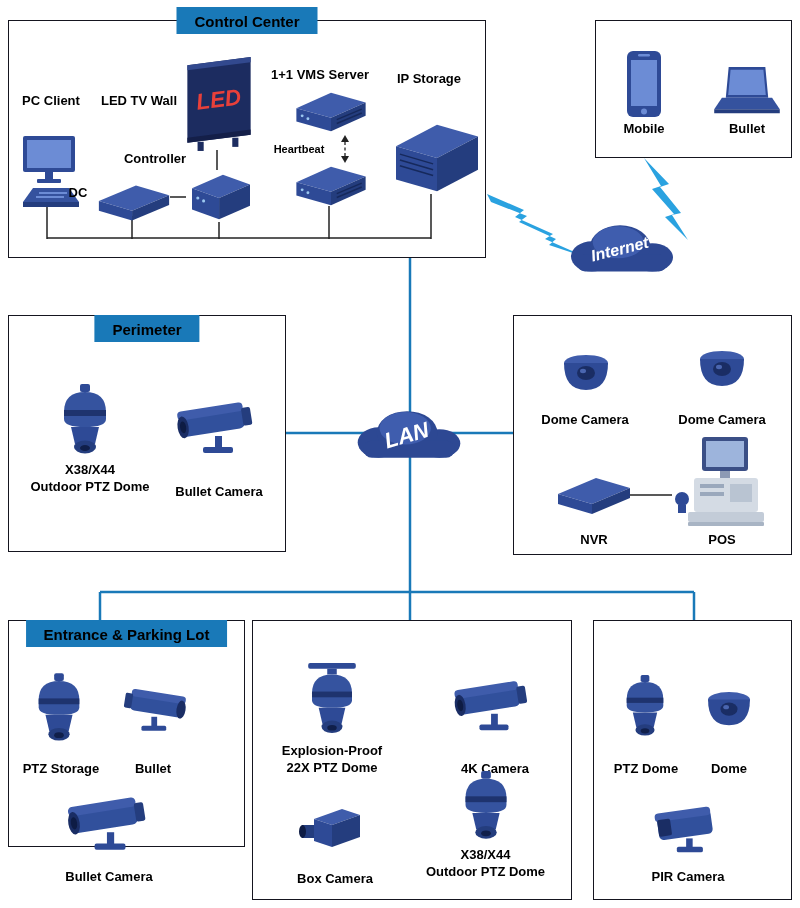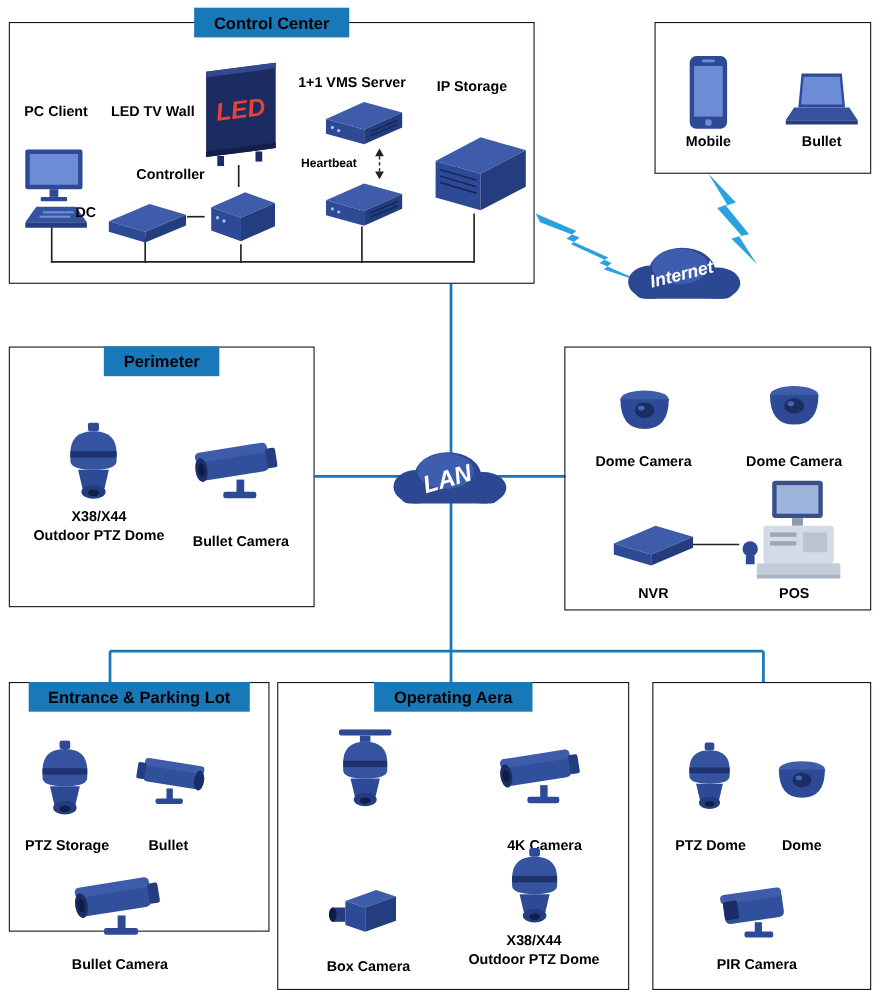--- a/index.html
+++ b/index.html
@@ -274,32 +274,35 @@
           <rect x="72" y="14" width="9" height="18" rx="2" fill="#243d7e"></rect>
         </g>
         <rect x="44" y="38" width="7" height="12" fill="#2e4a96"></rect>
         <rect x="32" y="49" width="30" height="6" rx="2" fill="#2e4a96"></rect>
       </svg>
     </div>
     <div class="lbl" style="left:44px;top:248px;width:112px">Bullet Camera</div>
   </div>
 
   <div class="box" style="left:252px;top:620px;width:320px;height:280px">
-    <div class="hdr" style="top:-1px">Operating Aera</div>
     <div class="dev" style="left:46px;top:42px;width:66px;height:80px">
       <svg viewBox="0 0 66 84">
         <rect x="8" y="0" width="50" height="6" rx="2" fill="#2e4a96"></rect>
         <rect x="28" y="6" width="10" height="6" fill="#2e4a96"></rect>
         <path d="M12 32 Q12 12 33 12 Q54 12 54 32 L54 39 Q54 47 33 47 Q12 47 12 39 Z" fill="#35539f"></path>
         <rect x="12" y="30" width="42" height="6" fill="#1e336e"></rect>
         <path d="M19 47 L47 47 L43 64 L23 64 Z" fill="#2e4a96"></path>
         <ellipse cx="33" cy="67" rx="11" ry="6.5" fill="#243d7e"></ellipse>
         <ellipse cx="33" cy="68" rx="5" ry="3" fill="#101f4a"></ellipse>
       </svg>
     </div>
+    <div class="lbl" style="left:14px;top:122px;width:130px">
+      <div>Explosion-Proof</div>
+      <div>22X PTZ Dome</div>
+    </div>
     <div class="dev" style="left:194px;top:56px;width:92px;height:60px">
       <svg viewBox="0 0 92 62">
         <g transform="rotate(-9 46 26)">
           <rect x="10" y="12" width="64" height="22" rx="6" fill="#31509c"></rect>
           <rect x="8" y="8" width="66" height="9" rx="4" fill="#3f5cab"></rect>
           <ellipse cx="12" cy="24" rx="5.5" ry="11" fill="#1a2d64"></ellipse>
           <ellipse cx="12" cy="24" rx="3" ry="6" fill="#0e1c44"></ellipse>
           <rect x="72" y="14" width="9" height="18" rx="2" fill="#243d7e"></rect>
         </g>
         <rect x="44" y="38" width="7" height="12" fill="#2e4a96"></rect>

